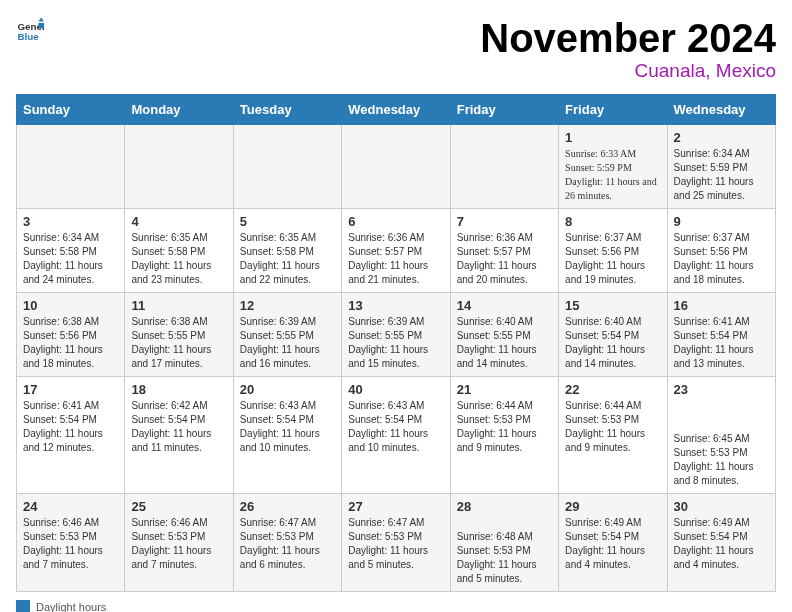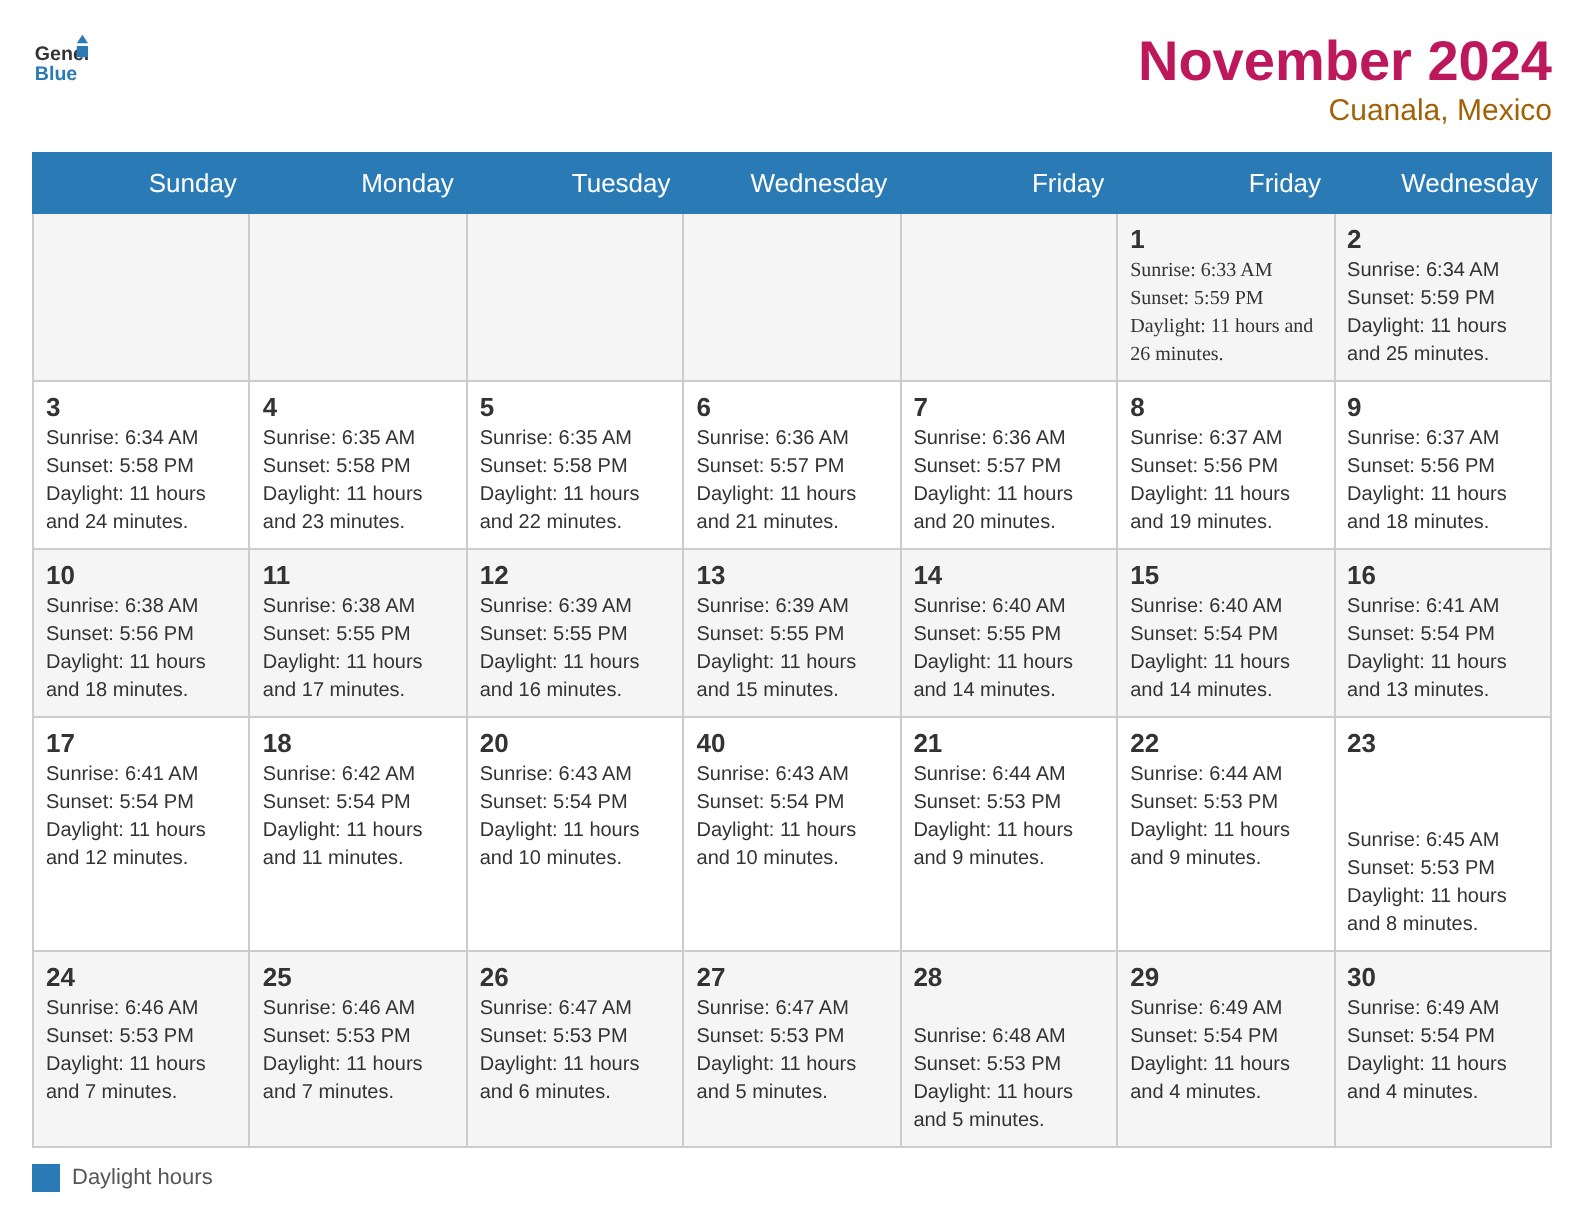--- a/index.html
+++ b/index.html
@@ -22,40 +22,40 @@
       gap: 4px;
     }
     .logo-icon {
       width: 28px;
       height: 28px;
     }
     .title-block {
       text-align: right;
     }
     .month-title {
-      font-size: 28px;
+      font-size: 40px;
       font-weight: bold;
-      color: #be185d;
+      color: #000000;
       line-height: 1.1;
     }
     .location {
-      font-size: 15px;
-      color: #a16207;
+      font-size: 19px;
+      color: #a21caf;
     }
     table {
       width: 100%;
       border-collapse: collapse;
     }
     thead tr th {
       background: #2a7ab5;
       color: #fff;
       font-size: 13px;
-      font-weight: normal;
+      font-weight: bold;
       padding: 7px 6px;
-      text-align: right;
+      text-align: left;
       border: 1px solid #2a7ab5;
     }
     tbody tr td {
       vertical-align: top;
       border: 1px solid #ccc;
       padding: 5px 6px;
       font-size: 10.5px;
       color: #333;
       width: calc(100% / 7);
       min-height: 80px;

